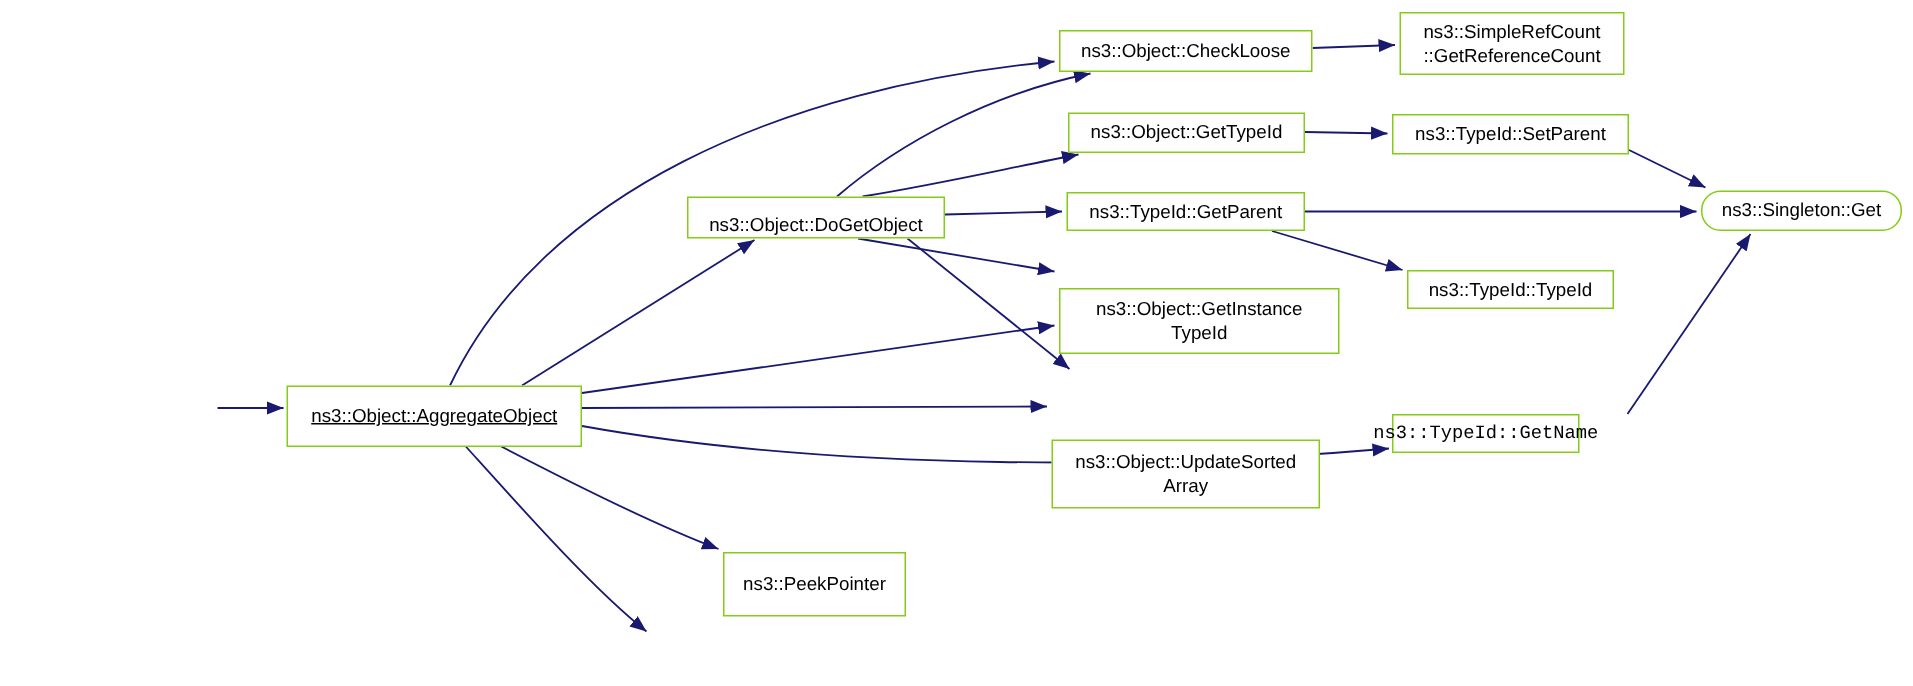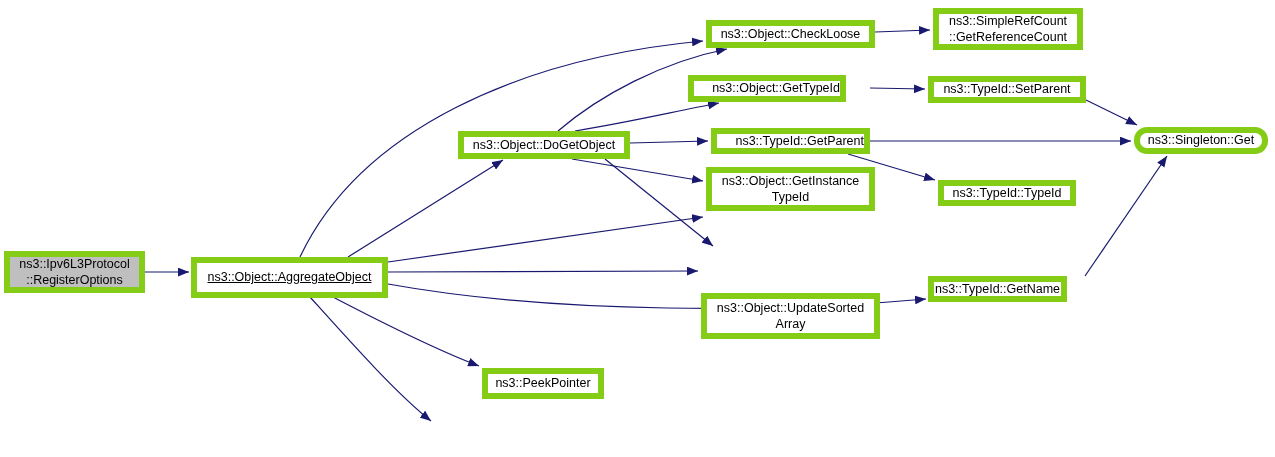--- a/index.html
+++ b/index.html
@@ -9,21 +9,21 @@
     background:#ffffff;
     font-family:"Liberation Sans", sans-serif;
     overflow:hidden;
   }
   #edges{position:absolute;left:0;top:0;width:1275px;height:457px;}
   .edge{stroke:#191970;fill:none;stroke-width:1.2px;}
   .node{
     position:absolute;
     box-sizing:border-box;
     background:#ffffff;
-    border:6px solid #84cc16;
+    border:1px solid #84cc16;
     color:#000000;
     font-size:12.5px;
     line-height:1.32;
     display:flex;
     flex-direction:column;
     align-items:center;
     justify-content:center;
     text-align:center;
     white-space:nowrap;
     cursor:pointer;
@@ -57,74 +57,70 @@
     <path class="edge" marker-end="url(#arrow)" d="M572,159 L703,181"></path>
     <path class="edge" marker-end="url(#arrow)" d="M605,159 L713,246"></path>
     <path class="edge" marker-end="url(#arrow)" d="M875,32 L930,30"></path>
     <path class="edge" marker-end="url(#arrow)" d="M870,88 L925,89"></path>
     <path class="edge" marker-end="url(#arrow)" d="M1086,100 L1137,125"></path>
     <path class="edge" marker-end="url(#arrow)" d="M870,141 L1131,141"></path>
     <path class="edge" marker-end="url(#arrow)" d="M848,154 L935,180"></path>
     <path class="edge" marker-end="url(#arrow)" d="M1085,276 L1167,156"></path>
   </svg>
 
-  <div class="node highlight" style="left:4px;top:251px;width:141px;height:42px;">
-    <span class="ln">ns3::Ipv6L3Protocol</span>
-    <span class="ln">::RegisterOptions</span>
-  </div>
 
   <div class="node" style="left:191px;top:257px;width:197px;height:41px;text-decoration:underline;">
     <span class="ln">ns3::Object::AggregateObject</span>
   </div>
 
   <div class="node" style="left:458px;top:131px;width:172px;height:28px;justify-content:flex-end;">
     <span class="ln">ns3::Object::DoGetObject</span>
   </div>
 
-  <div class="node" style="left:706px;top:20px;width:169px;height:28px;justify-content:flex-end;">
+  <div class="node" style="left:706px;top:20px;width:169px;height:28px;">
     <span class="ln">ns3::Object::CheckLoose</span>
   </div>
 
   <div class="node" style="left:933px;top:8px;width:150px;height:42px;">
     <span class="ln">ns3::SimpleRefCount</span>
     <span class="ln">::GetReferenceCount</span>
   </div>
 
-  <div class="node" style="left:688px;top:75px;width:158px;height:27px;align-items:flex-end;">
+  <div class="node" style="left:712px;top:75px;width:158px;height:27px;">
     <span class="ln">ns3::Object::GetTypeId</span>
   </div>
 
   <div class="node" style="left:928px;top:76px;width:158px;height:27px;justify-content:center;">
     <span class="ln">ns3::TypeId::SetParent</span>
   </div>
 
-  <div class="node" style="left:711px;top:128px;width:159px;height:26px;align-items:flex-end;">
+  <div class="node" style="left:711px;top:128px;width:159px;height:26px;">
     <span class="ln">ns3::TypeId::GetParent</span>
   </div>
 
   <div class="node" style="left:1134px;top:127px;width:134px;height:27px;border-radius:13px;">
     <span class="ln">ns3::Singleton::Get</span>
   </div>
 
   <div class="node" style="left:938px;top:180px;width:138px;height:26px;">
     <span class="ln">ns3::TypeId::TypeId</span>
   </div>
 
-  <div class="node" style="left:706px;top:167px;width:169px;height:44px;">
+  <div class="node" style="left:706px;top:192px;width:187px;height:44px;">
     <span class="ln">ns3::Object::GetInstance</span>
     <span class="ln">TypeId</span>
   </div>
 
   <div class="node" style="left:701px;top:248px;width:179px;height:46px;margin-top:45px;">
     <span class="ln">ns3::Object::UpdateSorted</span>
     <span class="ln">Array</span>
   </div>
 
-  <div class="node" style="left:928px;top:276px;width:139px;height:26px;">
+  <div class="node" style="left:928px;top:276px;width:125px;height:26px;font-family:Liberation Mono, monospace;">
     <span class="ln">ns3::TypeId::GetName</span>
   </div>
 
-  <div class="node" style="left:482px;top:368px;width:122px;height:31px;">
+  <div class="node" style="left:482px;top:368px;width:122px;height:43px;">
     <span class="ln">ns3::PeekPointer</span>
   </div>
 
 
 </div>
 
 </body></html>

